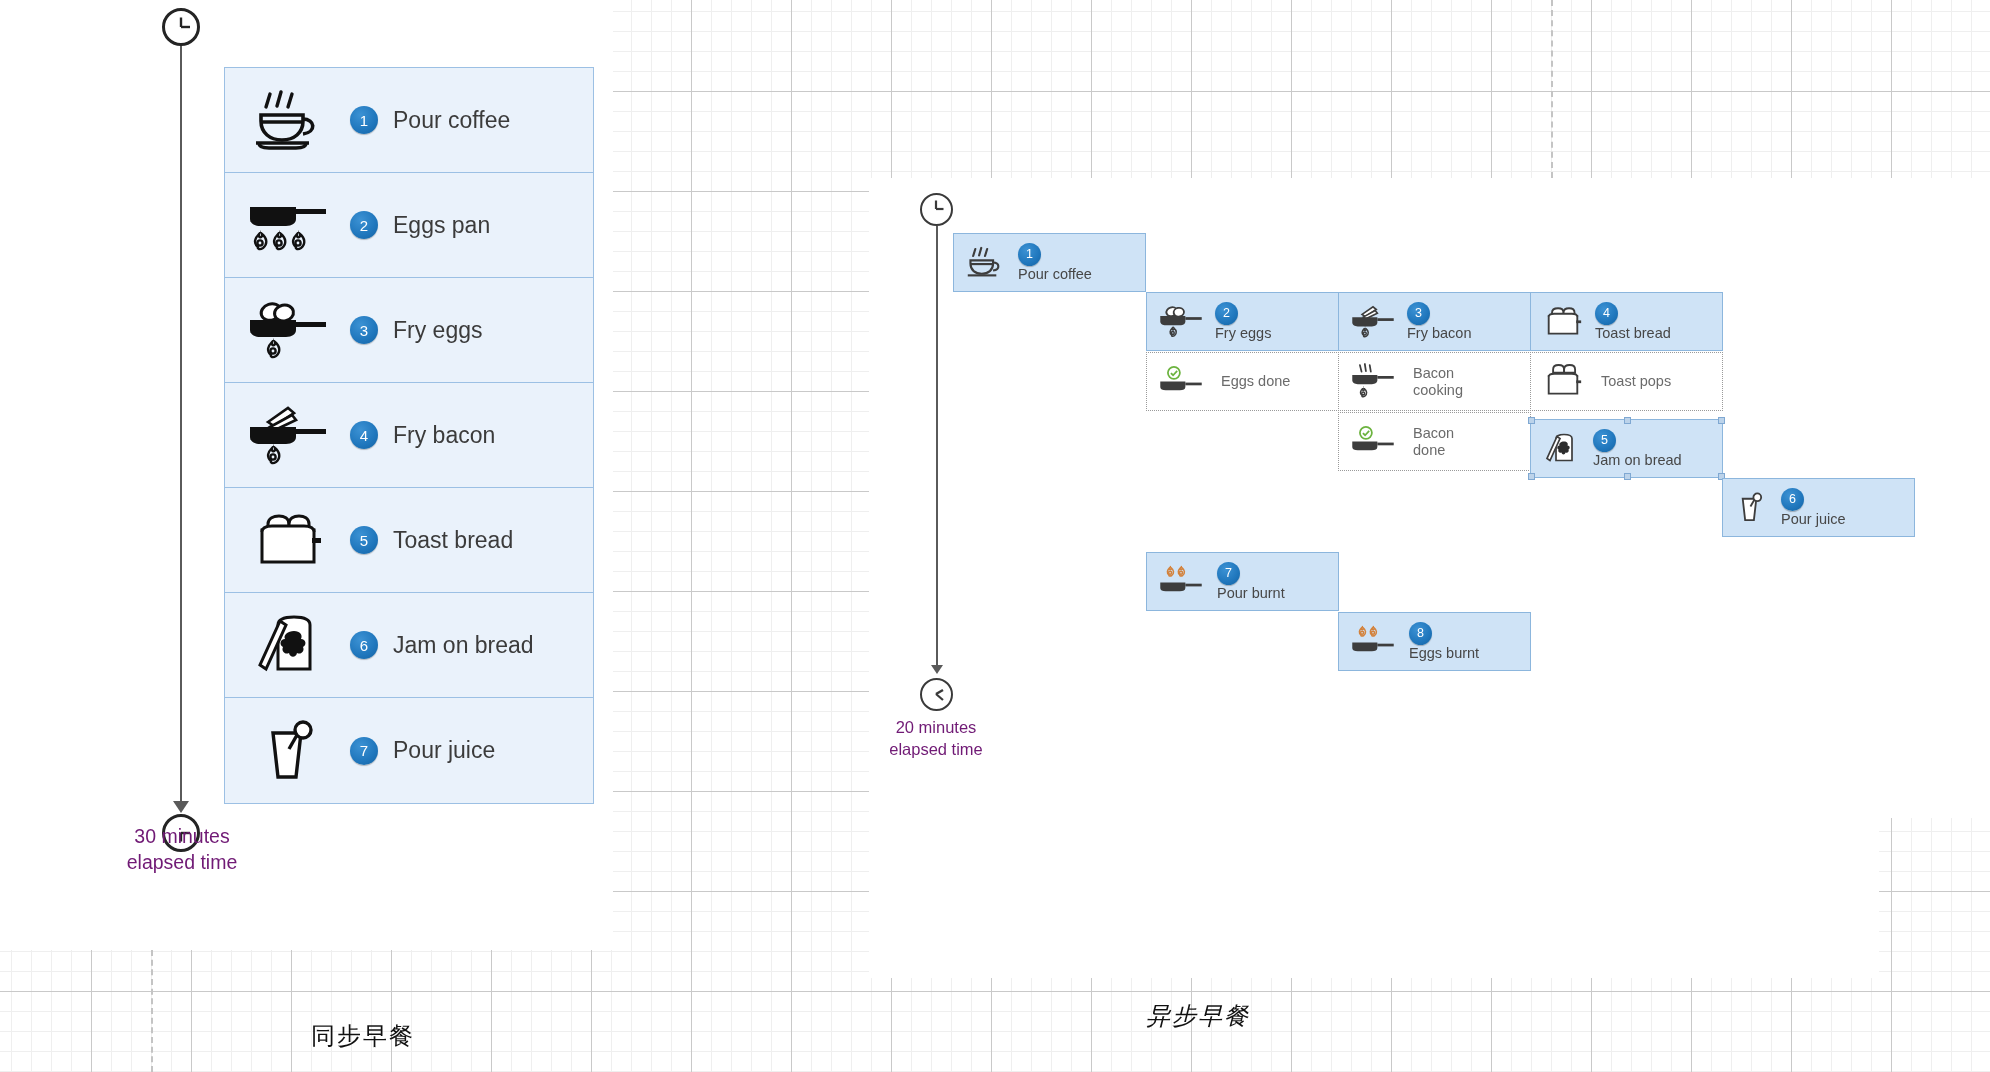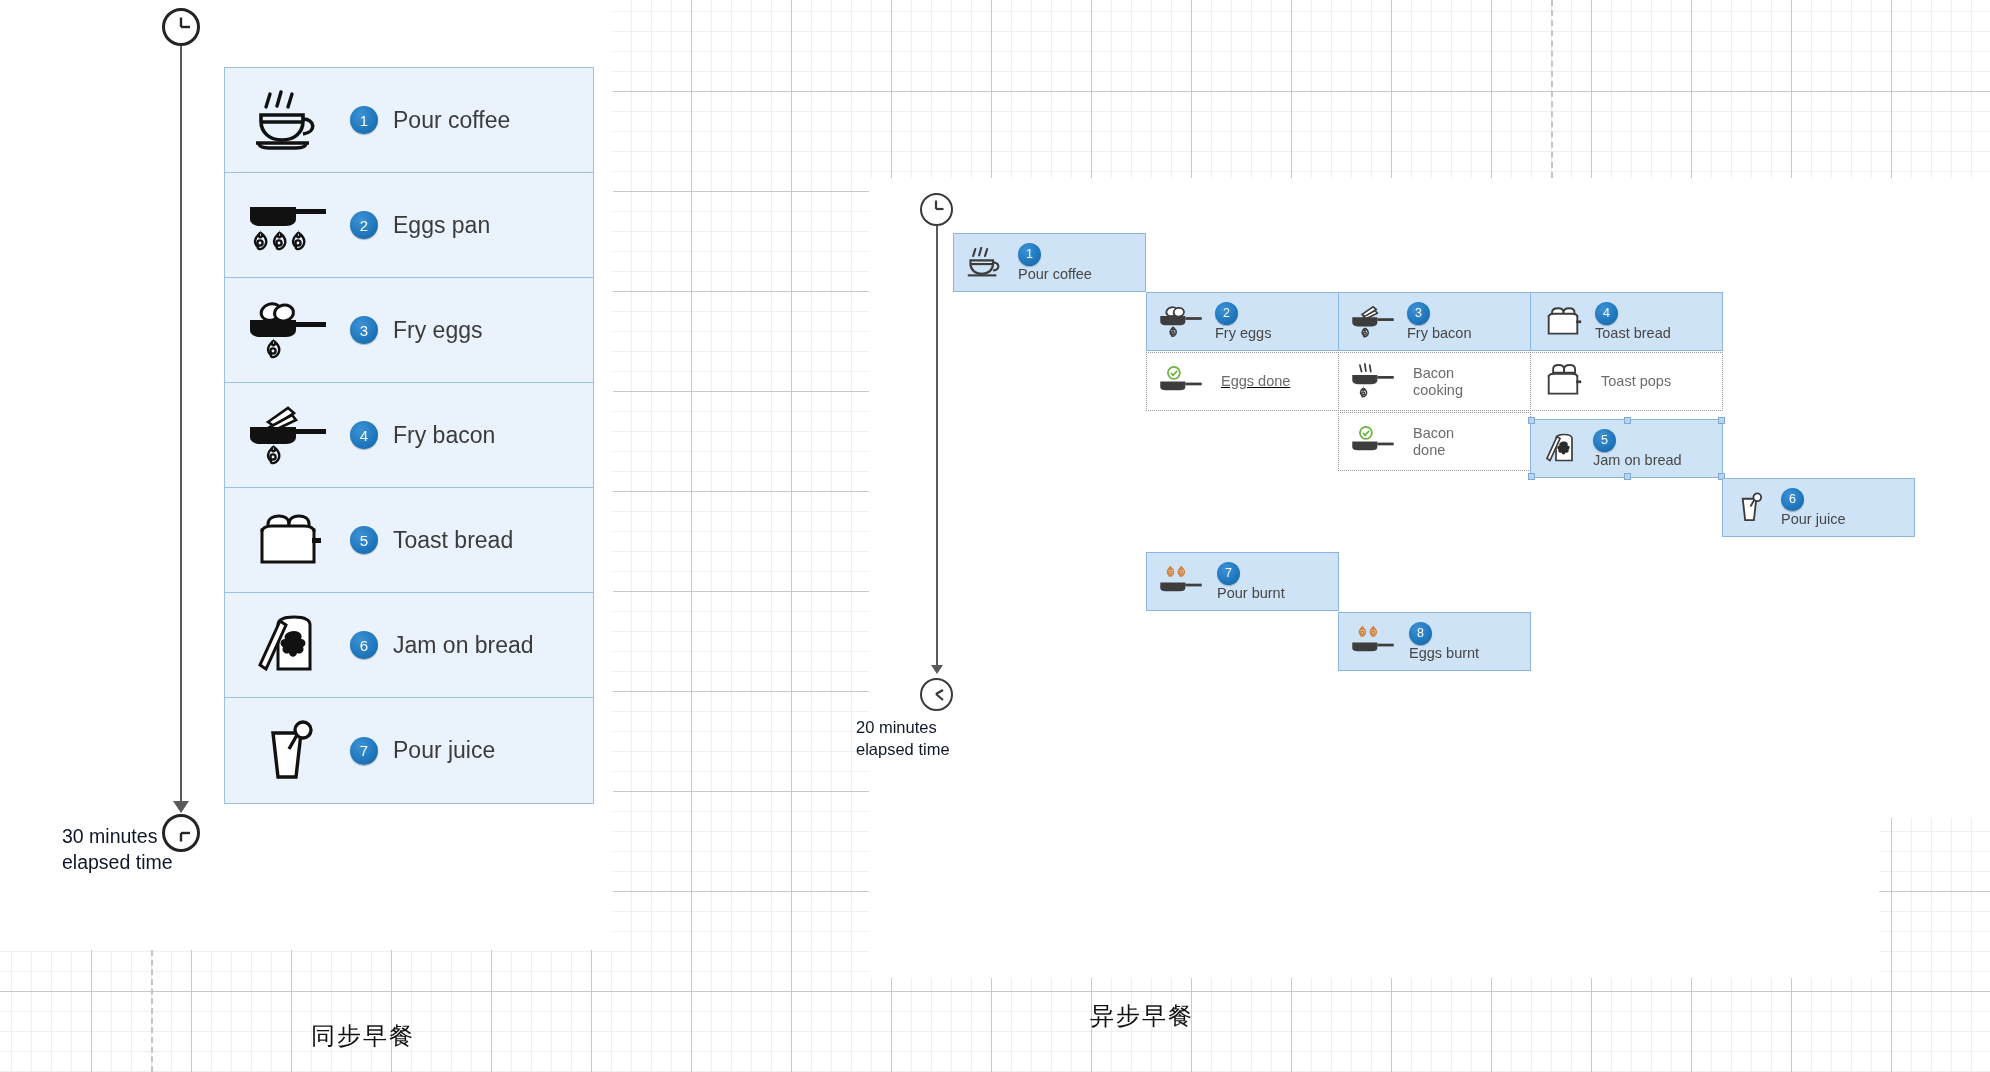--- a/index.html
+++ b/index.html
@@ -40,21 +40,21 @@
   .timeline-line{position:absolute;width:2px;background:#5a5a5a;}
   .arrow-head{
     position:absolute;width:0;height:0;
     border-left:8px solid transparent;border-right:8px solid transparent;
     border-top:12px solid #5a5a5a;
   }
   .arrow-head.small{
     border-left-width:6px;border-right-width:6px;border-top-width:9px;
   }
   .elapsed-label{
-    position:absolute;text-align:left;color:#0f172a;
+    position:absolute;text-align:center;color:#701a75;
     line-height:1.35;white-space:pre-line;
   }
 
   
   #sync-list{
     position:absolute;left:224px;top:67px;width:370px;
     border:1px solid #9cc0e4;box-sizing:border-box;background:#eaf2fb;
   }
   .sync-row{
     position:relative;height:105px;display:flex;align-items:center;
@@ -353,21 +353,21 @@
       </g>
       <rect x="64" y="30" width="9" height="5" fill="#3d3d3d"></rect>
     </svg>
   </div>
   <div class="t-col" style="margin-left:2px;">
     <div class="badge sm">4</div>
     <div class="t-label">Toast bread</div>
   </div>
 </div>
 
-<div class="task passive" style="left:1146px;top:352px;width:193px;height:59px;text-decoration:underline;">
+<div class="task passive" style="left:1146px;top:352px;width:193px;height:59px;">
   <div class="t-icon">
     <svg width="48" height="37" viewBox="0 0 88 64">
       <g fill="none" stroke="#6cb33f" stroke-width="3.2">
         <circle cx="31" cy="16" r="11"></circle>
         <path d="M25.5 16.5 L29.5 20.5 L37 12.5"></path>
       </g>
       <path d="M6 32 H52 L52 42 C52 46 48 48 42 48 H16 C10 48 6 46 6 42 Z" fill="#3d3d3d"></path>
       <rect x="52" y="34" width="30" height="5" fill="#3d3d3d"></rect>
     </svg>
   </div>
@@ -501,13 +501,13 @@
       <path d="M6 34 H52 L52 44 C52 48 48 50 42 50 H16 C10 50 6 48 6 44 Z" fill="#3d3d3d"></path>
       <rect x="52" y="36" width="30" height="5" fill="#3d3d3d"></rect>
     </svg>
   </div>
   <div class="t-col" style="margin-left:4px;">
     <div class="badge sm">8</div>
     <div class="t-label">Eggs burnt</div>
   </div>
 </div>
 
-<div class="caption" style="left:1090px;top:1000px;">异步早餐</div>
+<div class="caption" style="left:1146px;top:1000px;font-style:italic;">异步早餐</div>
 
 </body></html>

